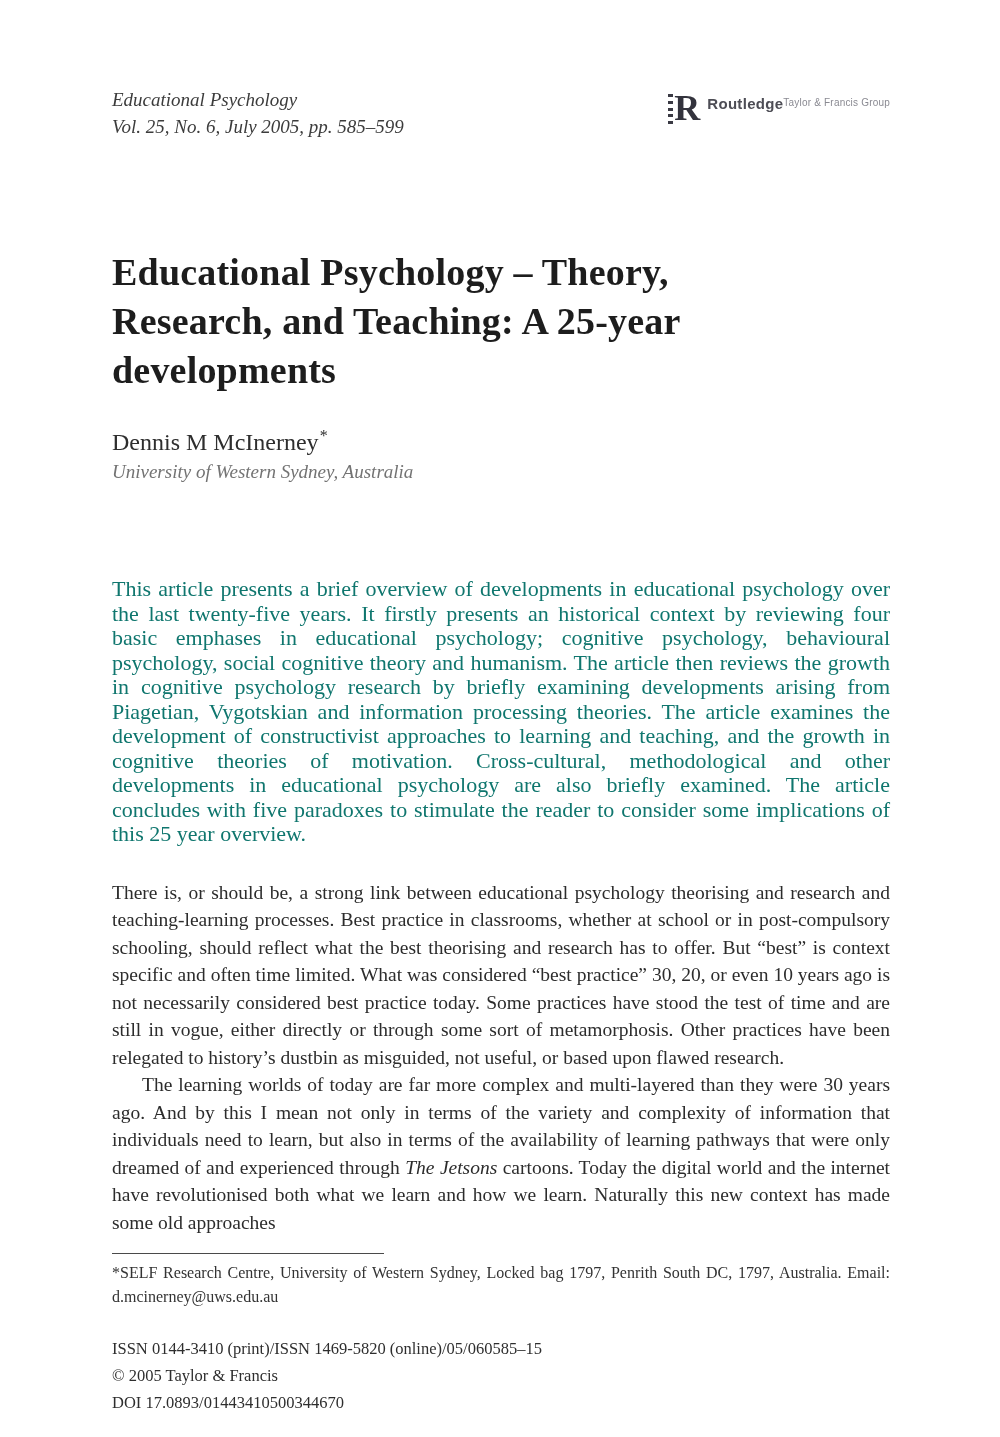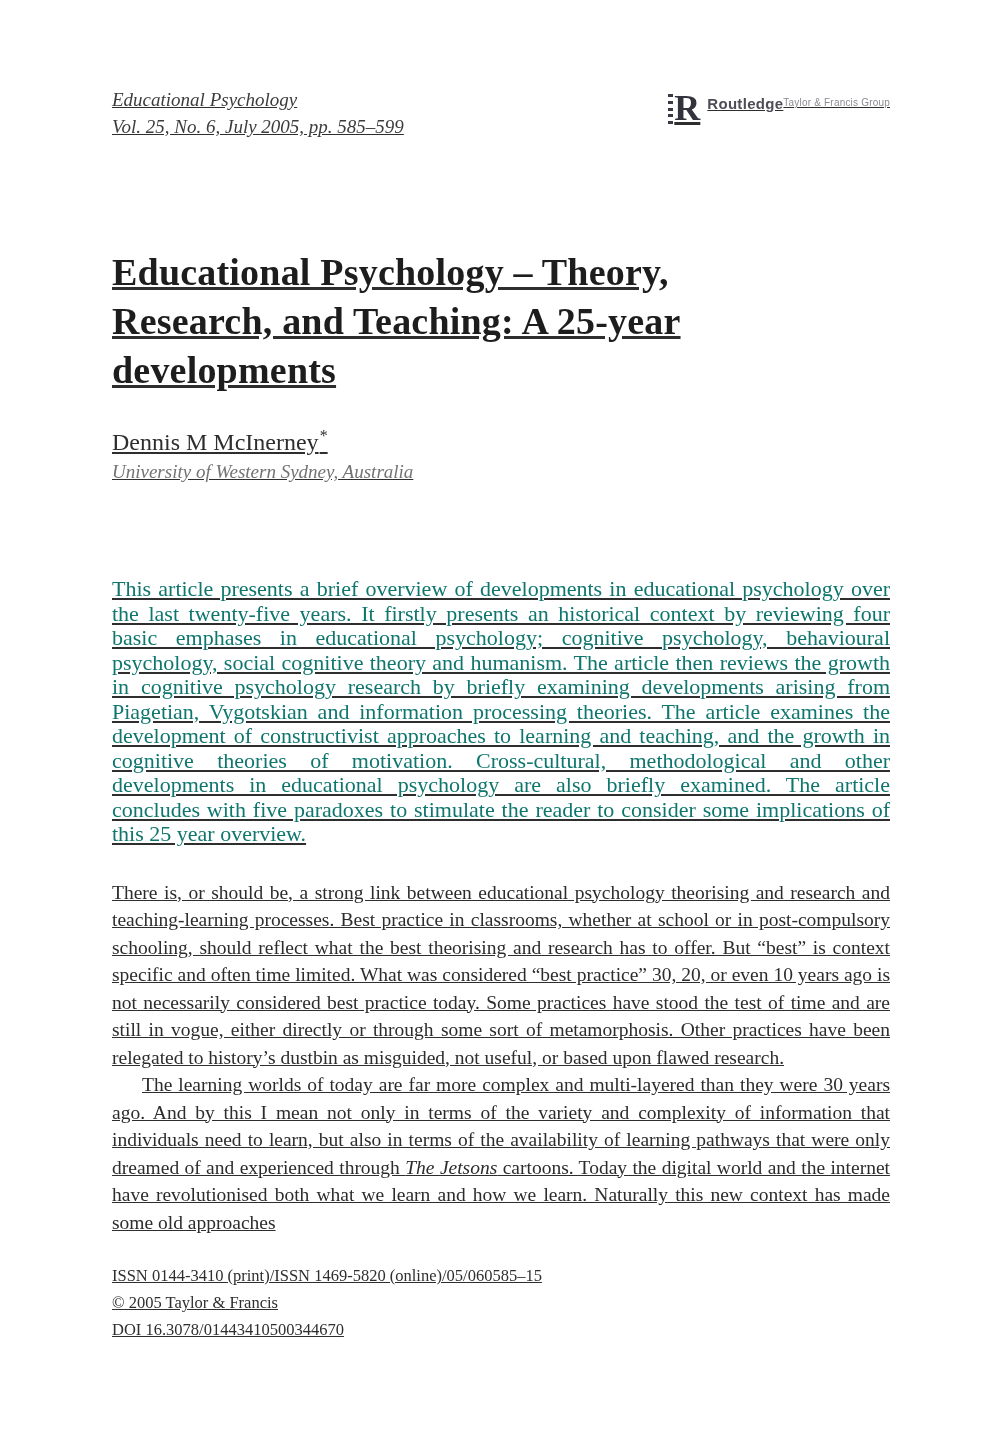--- a/index.html
+++ b/index.html
@@ -6,21 +6,20 @@
   html,body { background:#e8e8e8; }
   .page {
     position:relative;
     width:1000px; height:1437px;
     margin:0 auto;
     background:#ffffff;
     font-family:"Liberation Serif", serif;
     color:#2e2e2e;
     padding:86px 110px 0 112px;
     overflow:hidden;
-    text-decoration:underline;
   }
   .header-row { display:flex; justify-content:space-between; align-items:flex-start; }
   .journal-info { font-style:italic; font-size:19px; line-height:27px; color:#3c3c3c; }
   .logo { display:flex; align-items:flex-start; margin-top:4px; }
   .r-mark { display:flex; align-items:stretch; margin-right:7px; }
   .r-bars { display:flex; flex-direction:column; justify-content:space-between; width:5px; height:30px; margin-top:4px; margin-right:1px; }
   .r-bars i { display:block; height:3px; background:#3a3a44; }
   .r-letter { font-family:"Liberation Serif", serif; font-weight:bold; font-size:36px; line-height:36px; color:#33333d; }
   .logo-text { display:flex; margin-top:5px; }
   .logo-name { font-family:"Liberation Sans", sans-serif; font-size:15px; font-weight:bold; color:#4d4d55; letter-spacing:0.3px; }
@@ -86,20 +85,24 @@
     <div class="affiliation">University of Western Sydney, Australia</div>
   </div>
 
   <div class="abstract">This article presents a brief overview of developments in educational psychology over the last twenty-five years. It firstly presents an historical context by reviewing four basic emphases in educational psychology; cognitive psychology, behavioural psychology, social cognitive theory and humanism. The article then reviews the growth in cognitive psychology research by briefly examining developments arising from Piagetian, Vygotskian and information processing theories. The article examines the development of constructivist approaches to learning and teaching, and the growth in cognitive theories of motivation. Cross-cultural, methodological and other developments in educational psychology are also briefly examined. The article concludes with five paradoxes to stimulate the reader to consider some implications of this 25 year overview.</div>
 
   <div class="body-text">
     <p>There is, or should be, a strong link between educational psychology theorising and research and teaching-learning processes. Best practice in classrooms, whether at school or in post-compulsory schooling, should reflect what the best theorising and research has to offer. But “best” is context specific and often time limited. What was considered “best practice” 30, 20, or even 10 years ago is not necessarily considered best practice today. Some practices have stood the test of time and are still in vogue, either directly or through some sort of metamorphosis. Other practices have been relegated to history’s dustbin as misguided, not useful, or based upon flawed research.</p>
     <p class="indent"><span>The learning worlds of today are far more complex and multi-layered than they were 30 years ago. And by this I mean not only in terms of the variety and complexity of information that individuals need to learn, but also in terms of the availability of learning pathways that were only dreamed of and experienced through </span><span class="italic">The Jetsons</span><span> cartoons. Today the digital world and the internet have revolutionised both what we learn and how we learn. Naturally this new context has made some old approaches</span></p>
   </div>
 
+  <div class="footnote">
+    <hr class="footnote-rule">
+    <div><span>*</span><span>SELF Research Centre, University of Western Sydney, Locked bag 1797, Penrith South DC, 1797, Australia. Email: d.mcinerney@uws.edu.au</span></div>
+  </div>
 
   <div class="imprint">
     <div>ISSN 0144-3410 (print)/ISSN 1469-5820 (online)/05/060585–15</div>
     <div>© 2005 Taylor &amp; Francis</div>
-    <div>DOI 16.3078/01443410500344670</div>
+    <div>DOI 17.0893/01443410500344670</div>
   </div>
 
 </div>
 
 </body></html>

